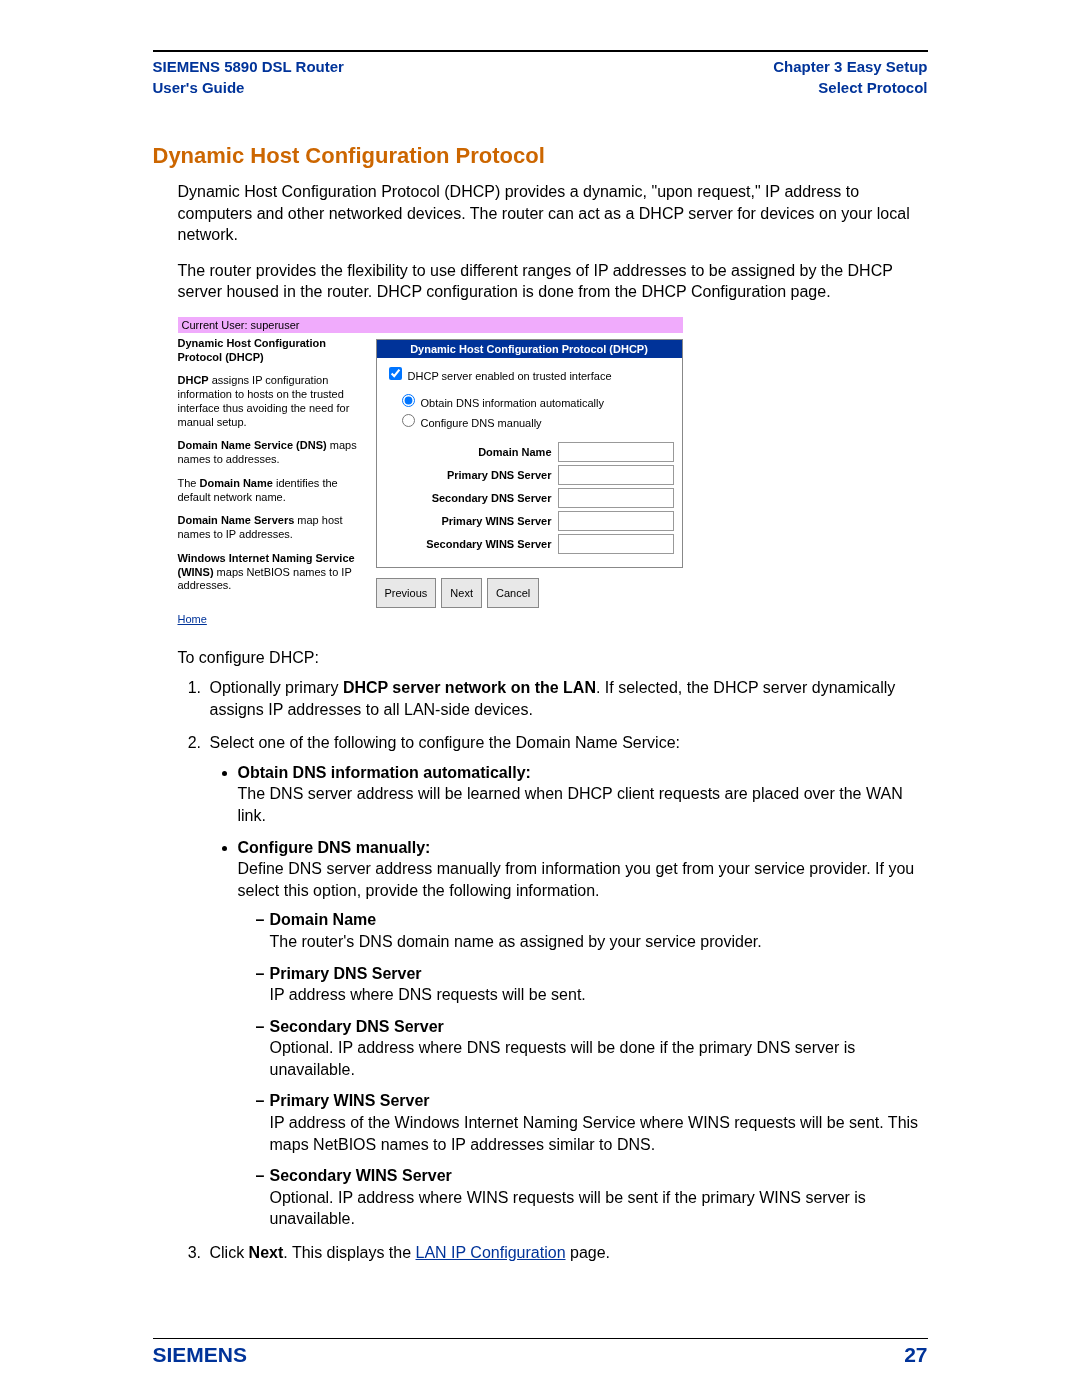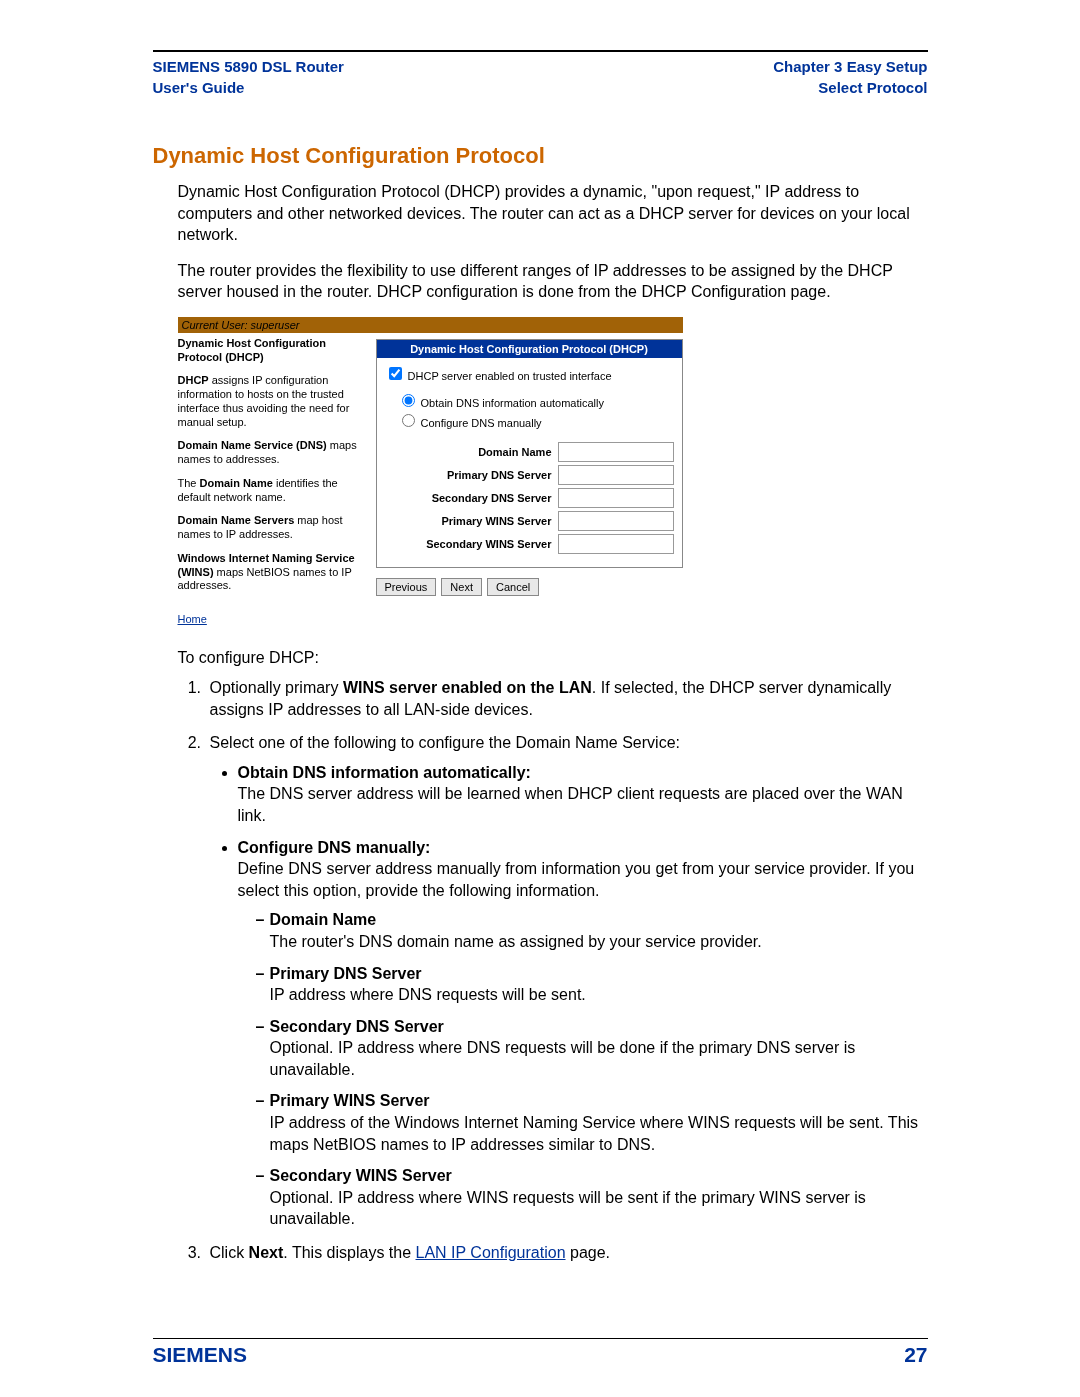--- a/index.html
+++ b/index.html
@@ -44,26 +44,25 @@
     margin: 0 0 14px 0;
     padding-left: 25px;
   }
   .screenshot-panel {
     margin: 14px 0 18px 25px;
     width: 505px;
     font-size: 11px;
     font-family: Tahoma, Arial, sans-serif;
   }
   .userbar {
-    background: #a16207;
+    background: #f0abfc;
     color: #000;
     padding: 2px 4px;
     width: 100%;
     box-sizing: border-box;
-    font-style: italic;
   }
   .panel-row {
     display: flex;
     align-items: flex-start;
     background: #fff;
     gap: 8px;
   }
   .panel-left {
     width: 190px;
     padding: 4px 6px 4px 0;
@@ -110,21 +109,21 @@
   .field-row input[type="text"] {
     width: 110px;
     height: 16px;
     border: 1px solid #999;
     font-size: 11px;
     background: #fff;
   }
   .btn-row { margin-top: 10px; margin-left: 190px; }
   .btn {
     font-size: 11px;
-    padding: 2px 8px;
+    padding: 8px 8px;
     background: #e8e8e8;
     border: 1px solid #888;
     margin-right: 2px;
     font-family: Tahoma, Arial, sans-serif;
   }
   .intro-line {
     font-size: 16px;
     margin: 10px 0 10px 25px;
   }
   ol.steps {
@@ -241,21 +240,21 @@
           <button class="btn">Cancel</button>
         </div>
       </div>
     </div>
   </div>
 
   <div class="intro-line">To configure DHCP:</div>
 
   <ol class="steps">
     <li>
-      <span>Optionally primary </span><b>WINS server enabled on the LAN</b><span>. If selected, the DHCP server dynamically assigns IP addresses to all LAN-side devices.</span>
+      <span>Optionally primary </span><b>DHCP server network on the LAN</b><span>. If selected, the DHCP server dynamically assigns IP addresses to all LAN-side devices.</span>
     </li>
     <li>
       <span>Select one of the following to configure the Domain Name Service:</span>
       <ul class="bullets">
         <li>
           <b>Obtain DNS information automatically:</b><br>
           <span>The DNS server address will be learned when DHCP client requests are placed over the WAN link.</span>
         </li>
         <li>
           <b>Configure DNS manually:</b><br>

